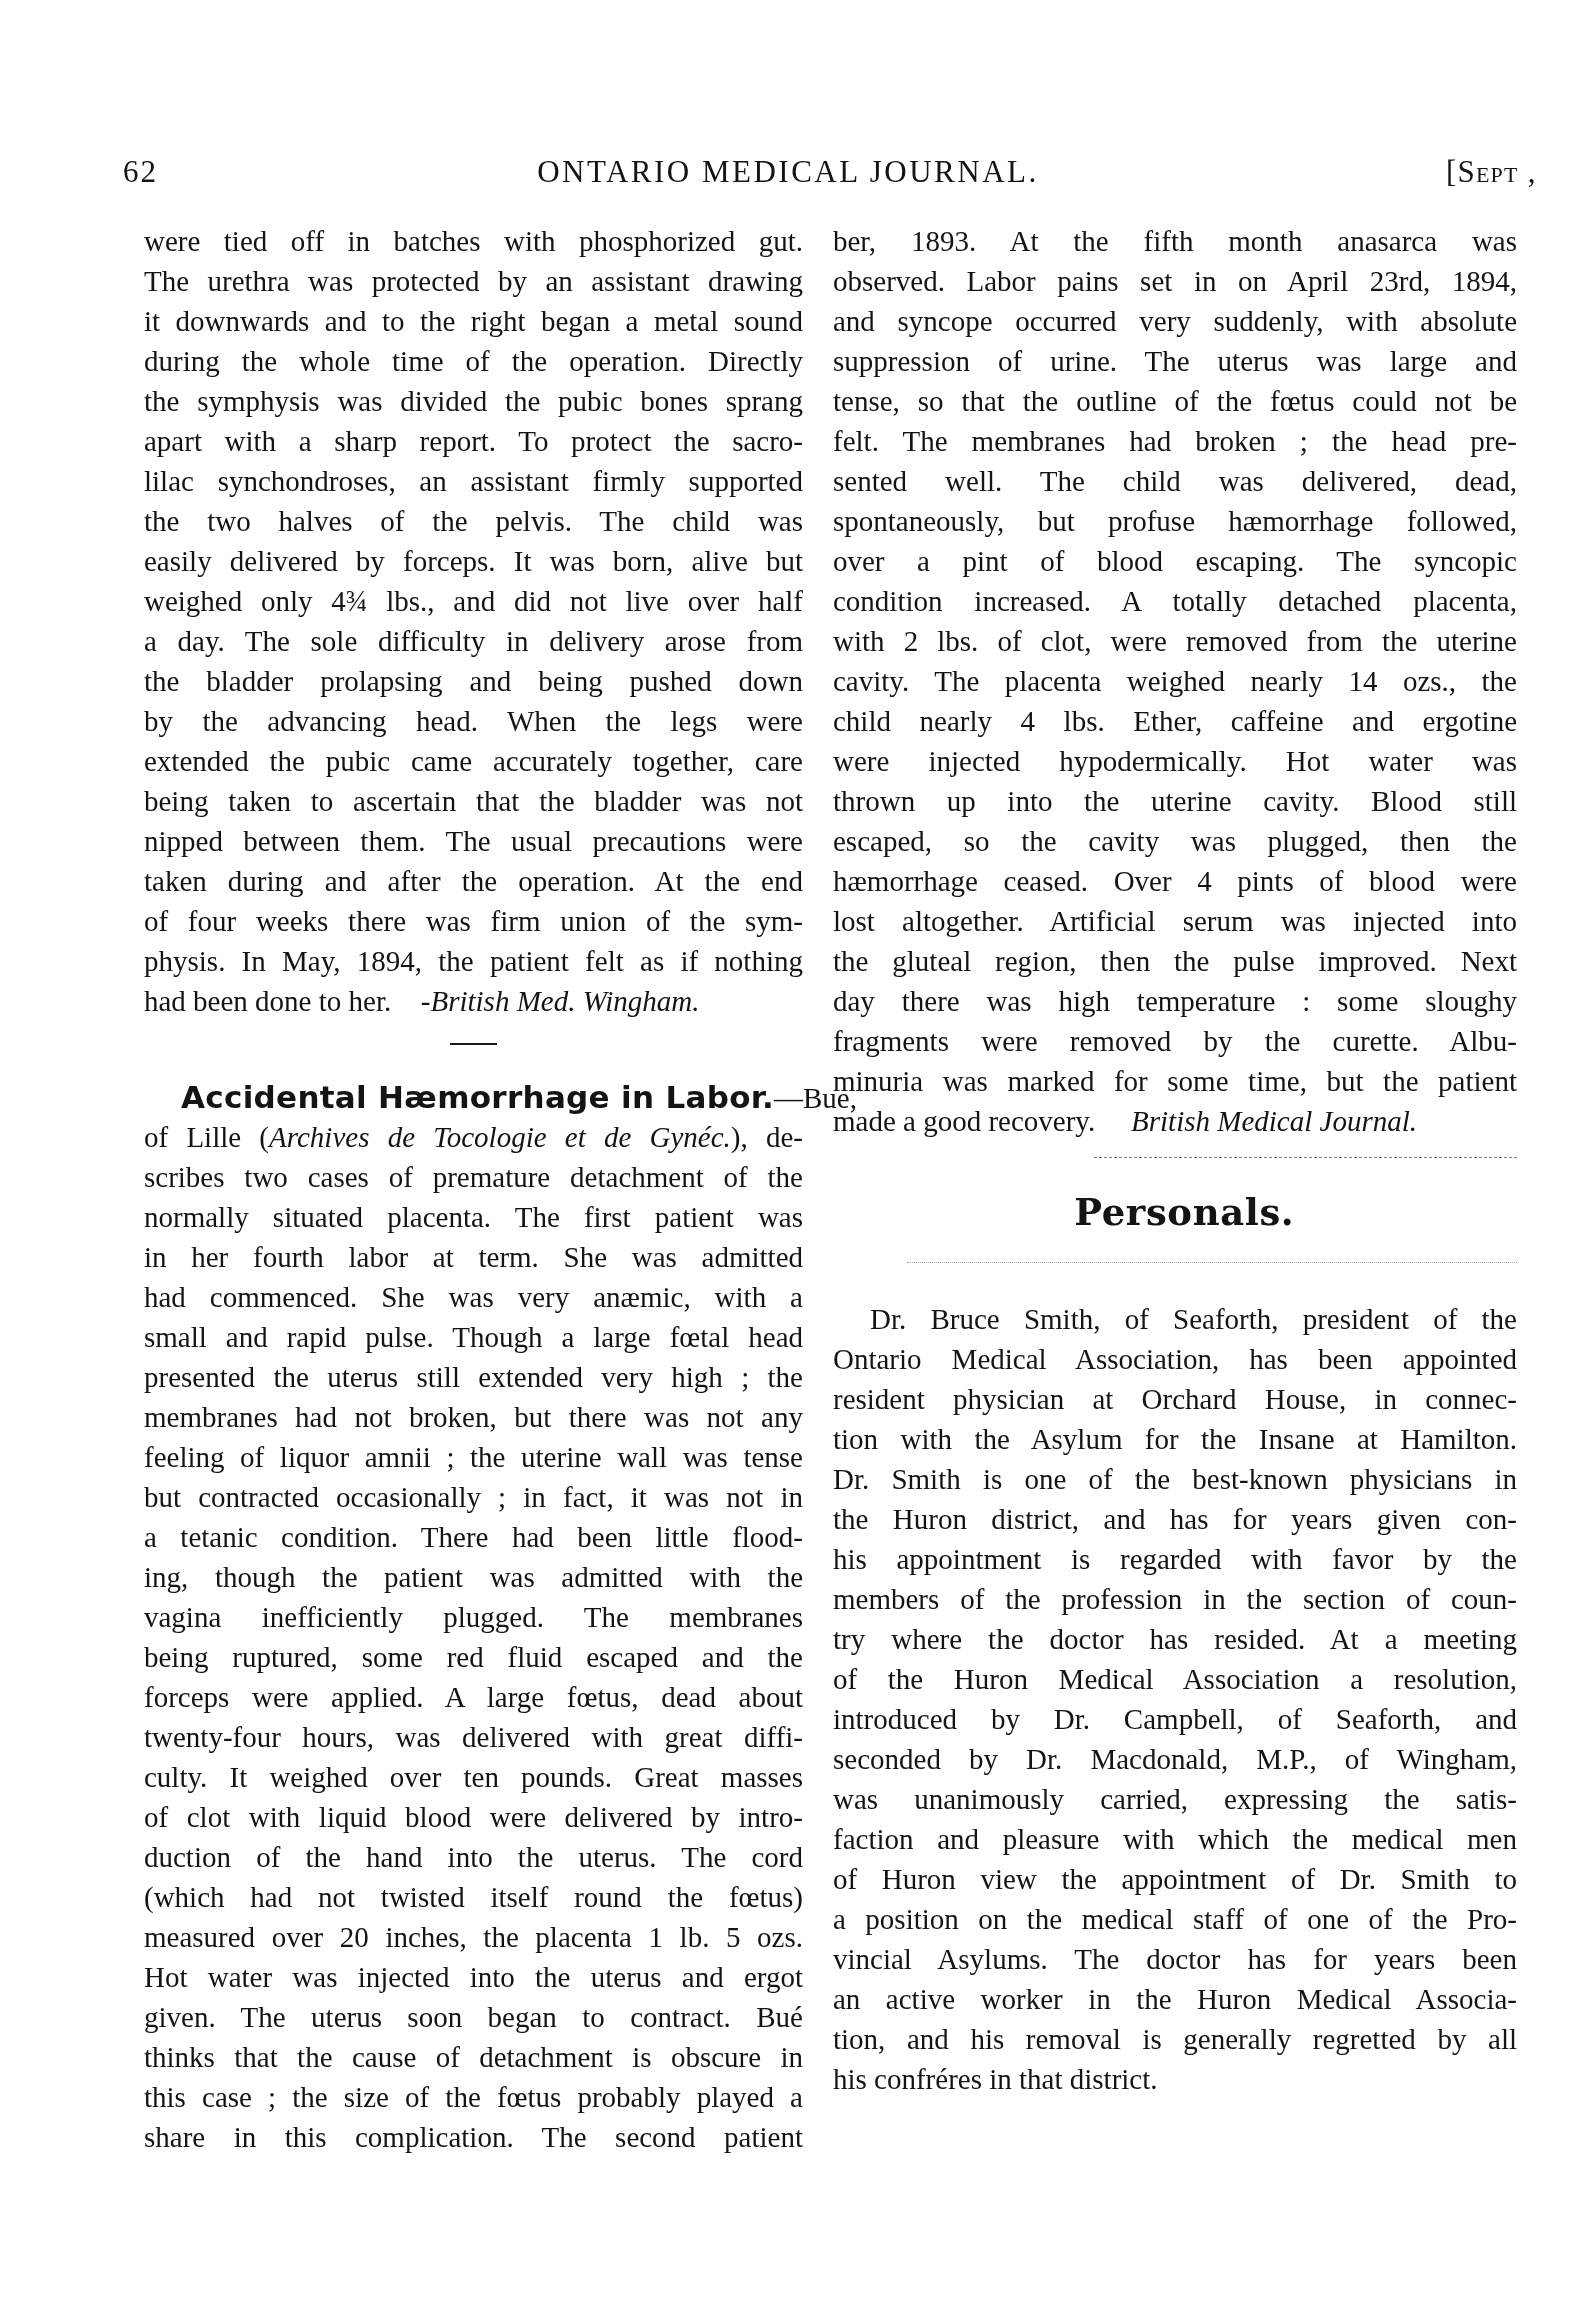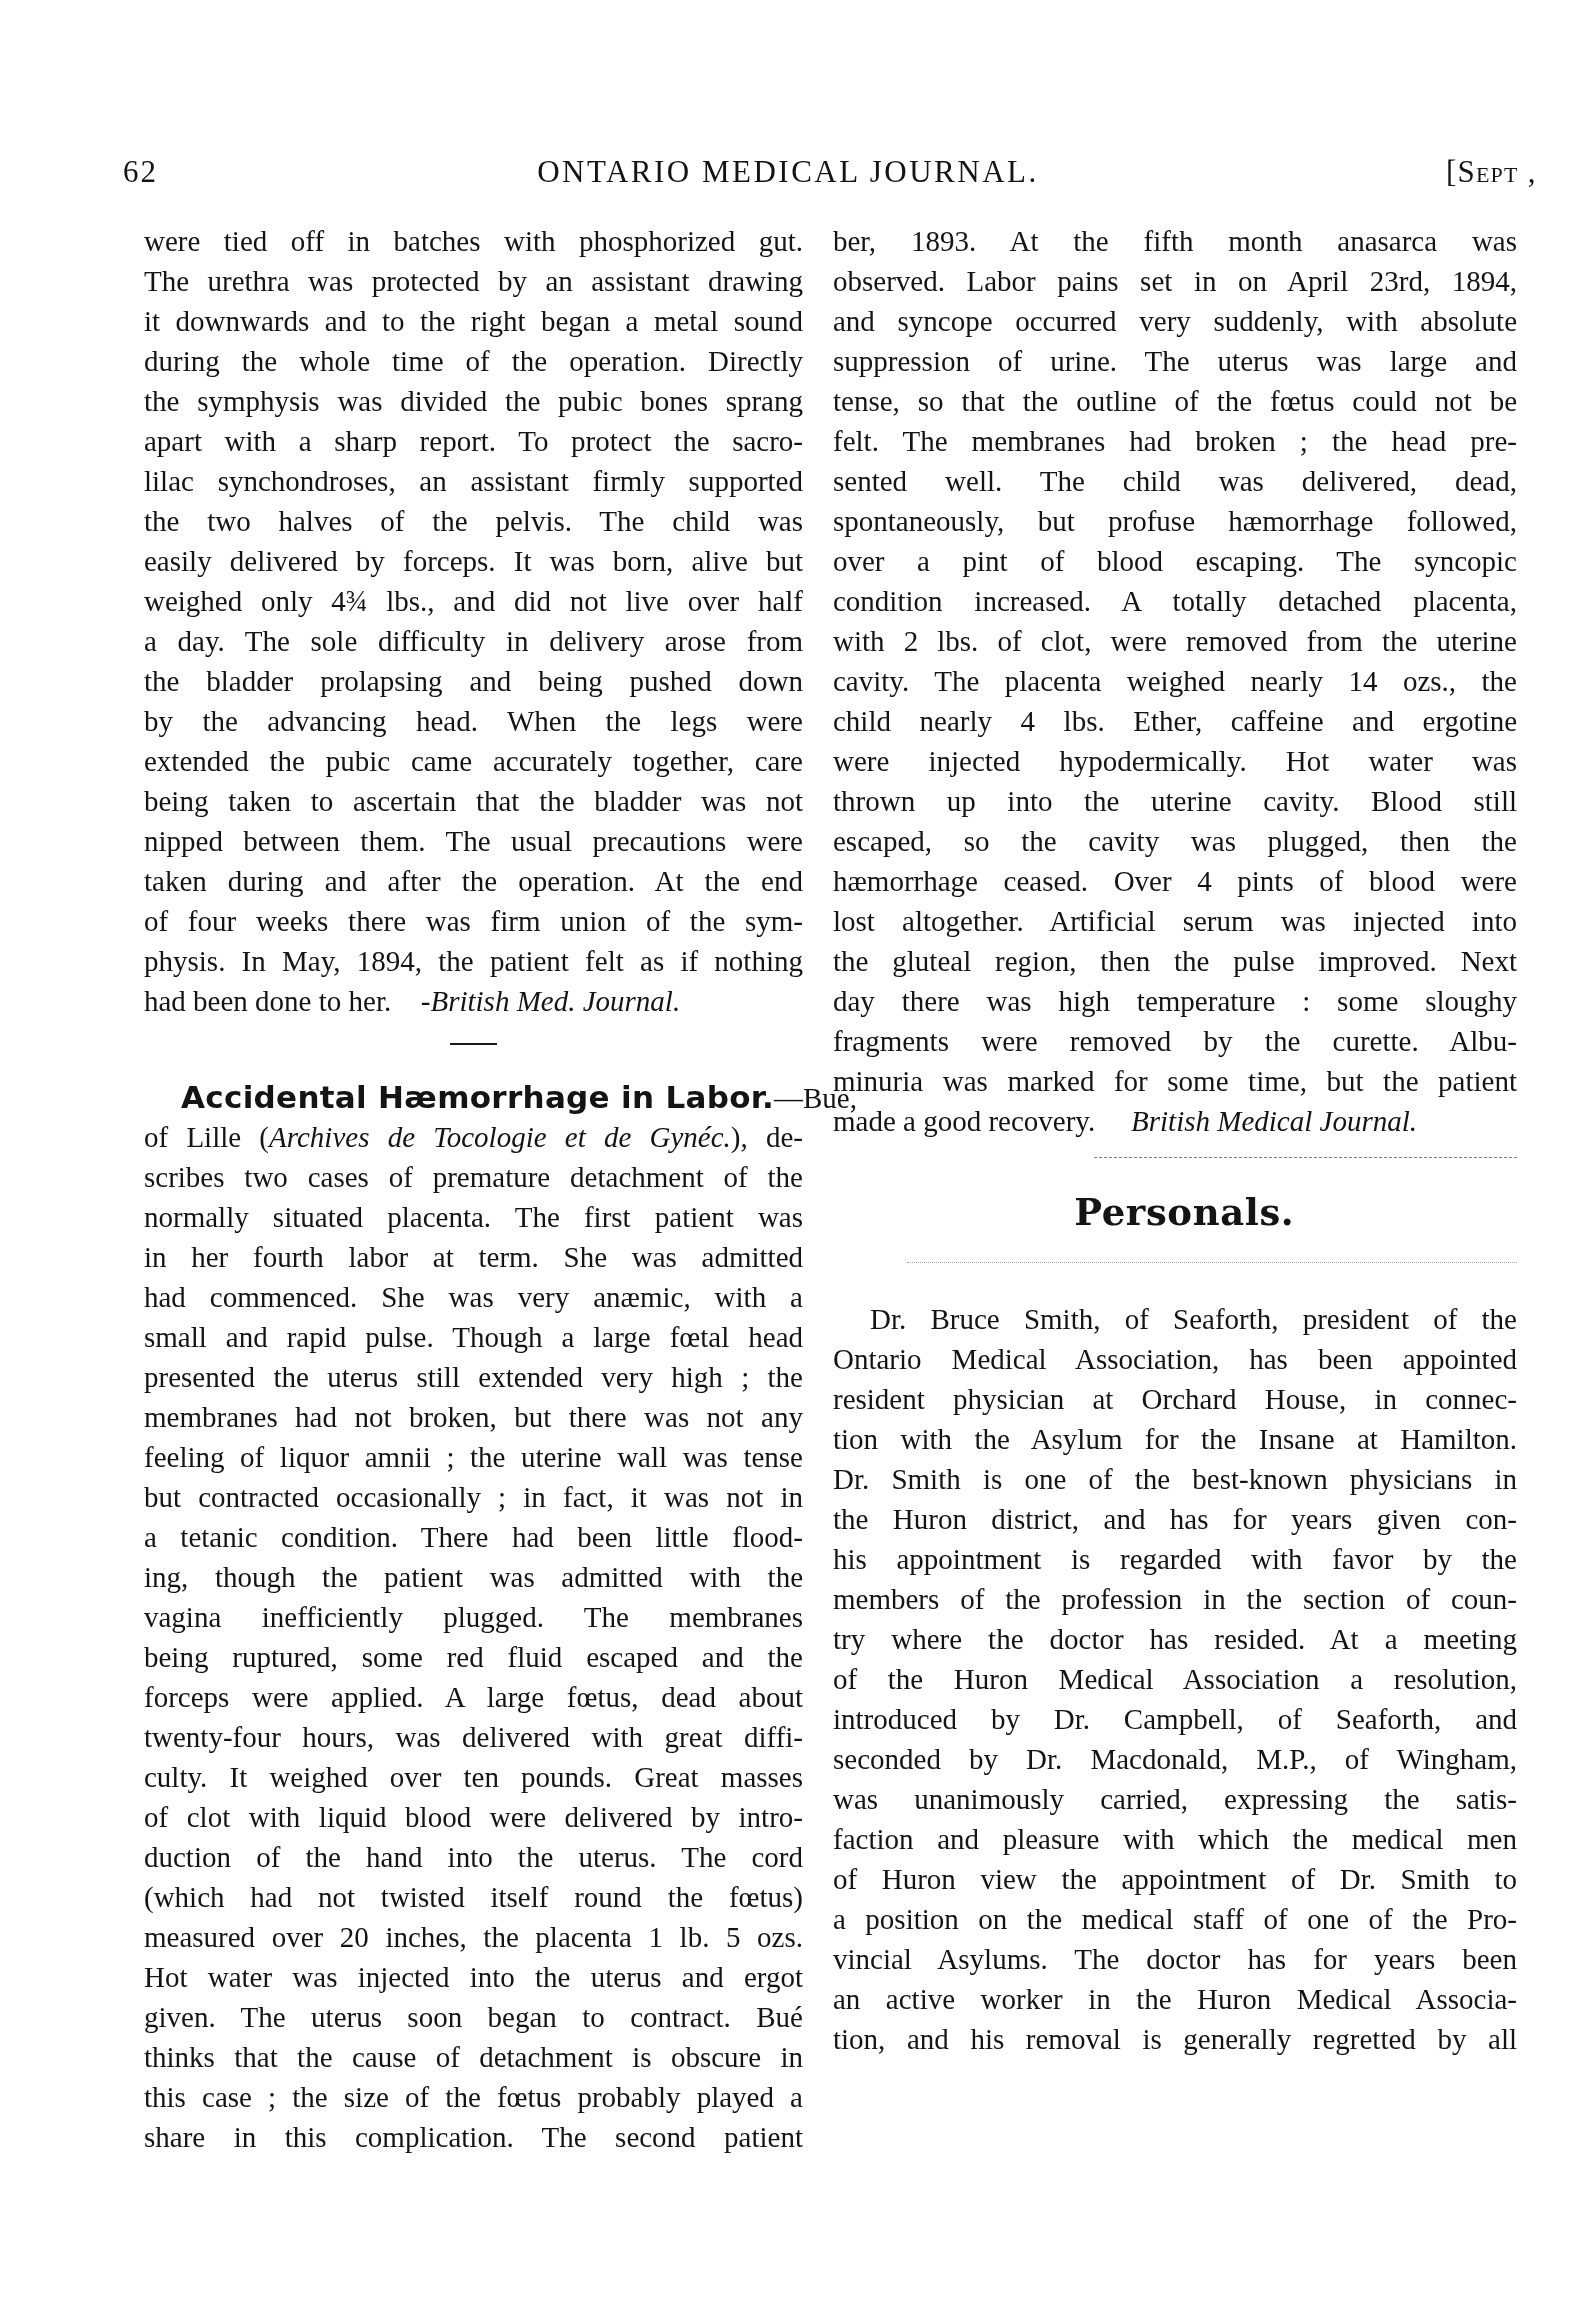--- a/index.html
+++ b/index.html
@@ -81,21 +81,21 @@
       <span class="line">by the advancing head. When the legs were</span>
       <span class="line">extended the pubic came accurately together, care</span>
       <span class="line">being taken to ascertain that the bladder was not</span>
       <span class="line">nipped between them. The usual precautions were</span>
       <span class="line">taken during and after the operation. At the end</span>
       <span class="line">of four weeks there was firm union of the sym-</span>
       <span class="line">physis. In May, 1894, the patient felt as if nothing</span>
     </div>
   <span class="line last">
     <span>had been done to her.</span>
-    <span class="it" style="padding-left:22.3px">-British Med. Journal.</span>
+    <span class="it" style="padding-left:22.3px">-British Med. Wingham.</span>
   </span>
   <span class="divider-short"></span>
   <span class="spacer-half"></span>
 
   <div>
     <span class="line indent" style="text-align-last:justify">
       <span class="bold-sans">Accidental Hæmorrhage in Labor.</span><span>—</span><span>Bue,</span>
     </span>
     <span class="line">
       <span>of Lille (</span><span class="it">Archives de Tocologie et de Gynéc.</span><span>), de-</span>
@@ -176,15 +176,16 @@
       <span class="line">of the Huron Medical Association a resolution,</span>
       <span class="line">introduced by Dr. Campbell, of Seaforth, and</span>
       <span class="line">seconded by Dr. Macdonald, M.P., of Wingham,</span>
       <span class="line">was unanimously carried, expressing the satis-</span>
       <span class="line">faction and pleasure with which the medical men</span>
       <span class="line">of Huron view the appointment of Dr. Smith to</span>
       <span class="line">a position on the medical staff of one of the Pro-</span>
       <span class="line">vincial Asylums. The doctor has for years been</span>
       <span class="line">an active worker in the Huron Medical Associa-</span>
       <span class="line">tion, and his removal is generally regretted by all</span>
+      <span class="line last">his confréres in that district.</span>
     </div>
 </div>
 
 
 </body></html>

